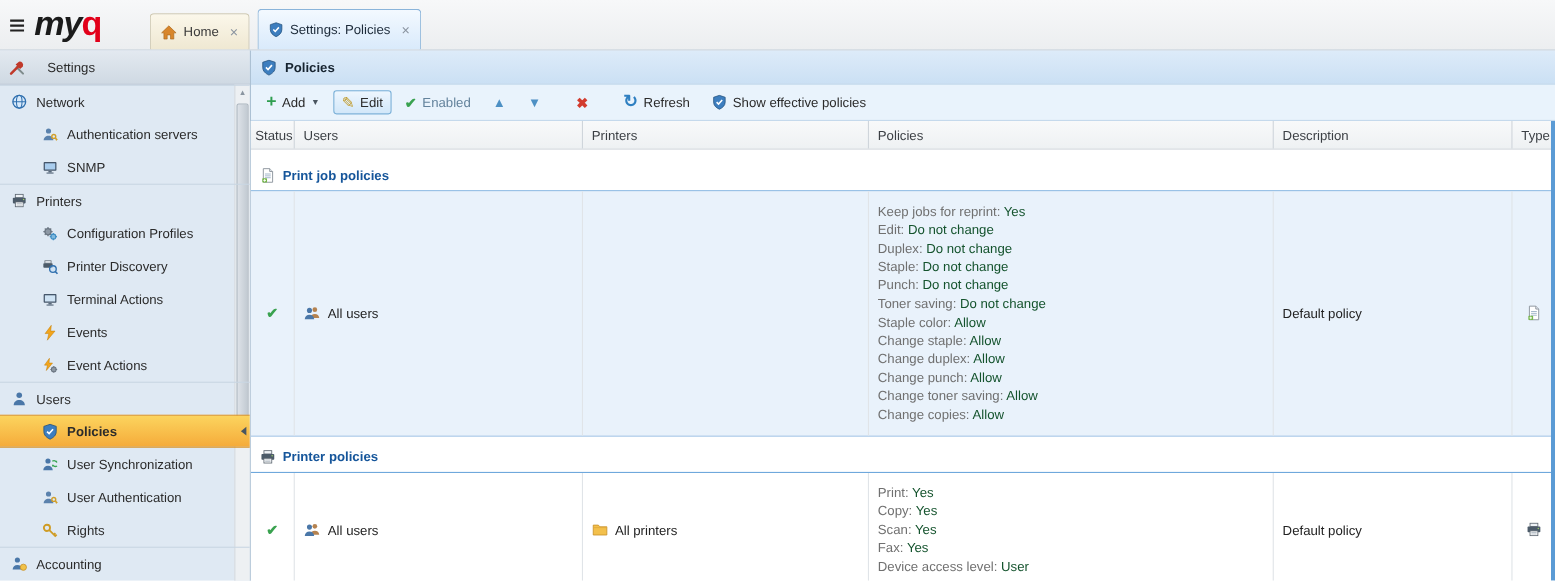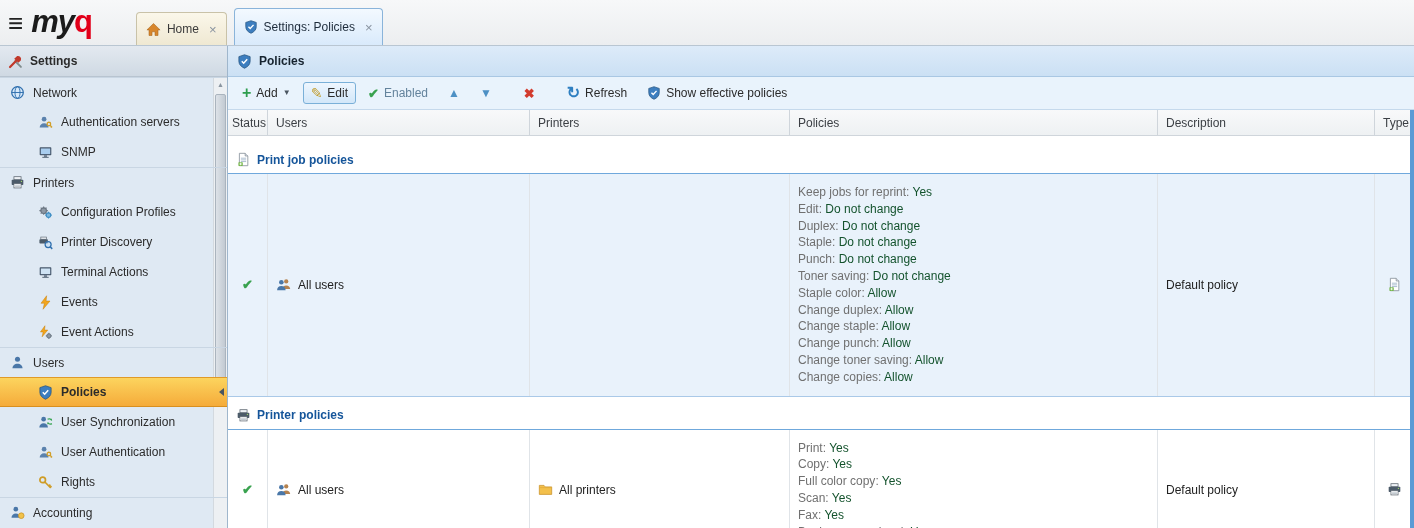--- a/index.html
+++ b/index.html
@@ -17,23 +17,23 @@
   .tab{height:33px;box-sizing:border-box;display:flex;align-items:center;gap:6px;padding:0 9px;
        border:1px solid #c9c2a8;border-bottom:none;border-radius:4px 4px 0 0;
        background:linear-gradient(#fbf7ea,#efe8d2);margin-right:7px;color:#3a3a3a;cursor:pointer;}
   .tab.active{height:37px;background:linear-gradient(#f3f9ff,#d9eafb);border-color:#8ab4da;color:#1d2b3a;}
   .tab-close{color:#8a94a0;font-size:13px;margin-left:4px;cursor:pointer;}
 
   
   .app{display:flex;height:482px;}
   .sidebar{position:relative;width:228px;box-sizing:border-box;background:#dfe9f3;
            border-right:1px solid #9fb6cc;flex:none;}
-  .side-header{height:31px;box-sizing:border-box;display:flex;align-items:center;gap:7px;padding-left:8px;
+  .side-header{height:31px;box-sizing:border-box;display:flex;align-items:center;gap:20px;padding-left:8px;
                background:linear-gradient(#e3e9f0,#cfd9e3);border-bottom:1px solid #b8c4d0;
-               font-weight:bold;color:#2b2b2b;font-size:12px;}
+               font-weight:normal;color:#2b2b2b;font-size:12px;}
   .side-items{position:relative;}
   .side-item{height:30px;box-sizing:border-box;display:flex;align-items:center;gap:8px;
              padding-left:10px;color:#2b2b2b;cursor:pointer;position:relative;z-index:2;}
   .side-item.lvl2{padding-left:38px;}
   .side-item.lvl1{border-top:1px solid #c9d6e3;}
   .side-item.selected{background:linear-gradient(#fcd45e,#f5ab3a);border-top:1px solid #e09a28;
                       border-bottom:1px solid #d88f1f;font-weight:bold;}
   .sel-mark{position:absolute;right:3px;top:50%;margin-top:-4px;width:0;height:0;
             border-top:4px solid transparent;border-bottom:4px solid transparent;border-right:5px solid #4a5560;}
   .side-scrollbar{position:absolute;right:0;top:31px;bottom:0;width:13px;background:#edf0f3;
@@ -408,23 +408,23 @@
                 <div class="pol-line"><span class="pol-label">Duplex</span><span class="pol-label">: </span><span class="pol-value">Do not change</span></div>
 
                 <div class="pol-line"><span class="pol-label">Staple</span><span class="pol-label">: </span><span class="pol-value">Do not change</span></div>
 
                 <div class="pol-line"><span class="pol-label">Punch</span><span class="pol-label">: </span><span class="pol-value">Do not change</span></div>
 
                 <div class="pol-line"><span class="pol-label">Toner saving</span><span class="pol-label">: </span><span class="pol-value">Do not change</span></div>
 
                 <div class="pol-line"><span class="pol-label">Staple color</span><span class="pol-label">: </span><span class="pol-value">Allow</span></div>
 
+                <div class="pol-line"><span class="pol-label">Change staple</span><span class="pol-label">: </span><span class="pol-value">Allow</span></div>
+
                 <div class="pol-line"><span class="pol-label">Change duplex</span><span class="pol-label">: </span><span class="pol-value">Allow</span></div>
-
-                <div class="pol-line"><span class="pol-label">Change staple</span><span class="pol-label">: </span><span class="pol-value">Allow</span></div>
 
                 <div class="pol-line"><span class="pol-label">Change punch</span><span class="pol-label">: </span><span class="pol-value">Allow</span></div>
 
                 <div class="pol-line"><span class="pol-label">Change toner saving</span><span class="pol-label">: </span><span class="pol-value">Allow</span></div>
 
                 <div class="pol-line"><span class="pol-label">Change copies</span><span class="pol-label">: </span><span class="pol-value">Allow</span></div>
               </div>
             <div class="cell">
               <span>Default policy</span>
             </div>
@@ -477,21 +477,20 @@
                   </svg>
               </span>
               <span>All printers</span>
             </div>
             <div class="cell policies">
 
                 <div class="pol-line"><span class="pol-label">Print</span><span class="pol-label">: </span><span class="pol-value">Yes</span></div>
 
                 <div class="pol-line"><span class="pol-label">Copy</span><span class="pol-label">: </span><span class="pol-value">Yes</span></div>
 
-                <div class="pol-line"><span class="pol-label">Full color copy</span><span class="pol-label">: </span><span class="pol-value">Yes</span></div>
 
                 <div class="pol-line"><span class="pol-label">Scan</span><span class="pol-label">: </span><span class="pol-value">Yes</span></div>
 
                 <div class="pol-line"><span class="pol-label">Fax</span><span class="pol-label">: </span><span class="pol-value">Yes</span></div>
 
                 <div class="pol-line"><span class="pol-label">Device access level</span><span class="pol-label">: </span><span class="pol-value">User</span></div>
               </div>
             <div class="cell">
               <span>Default policy</span>
             </div>

